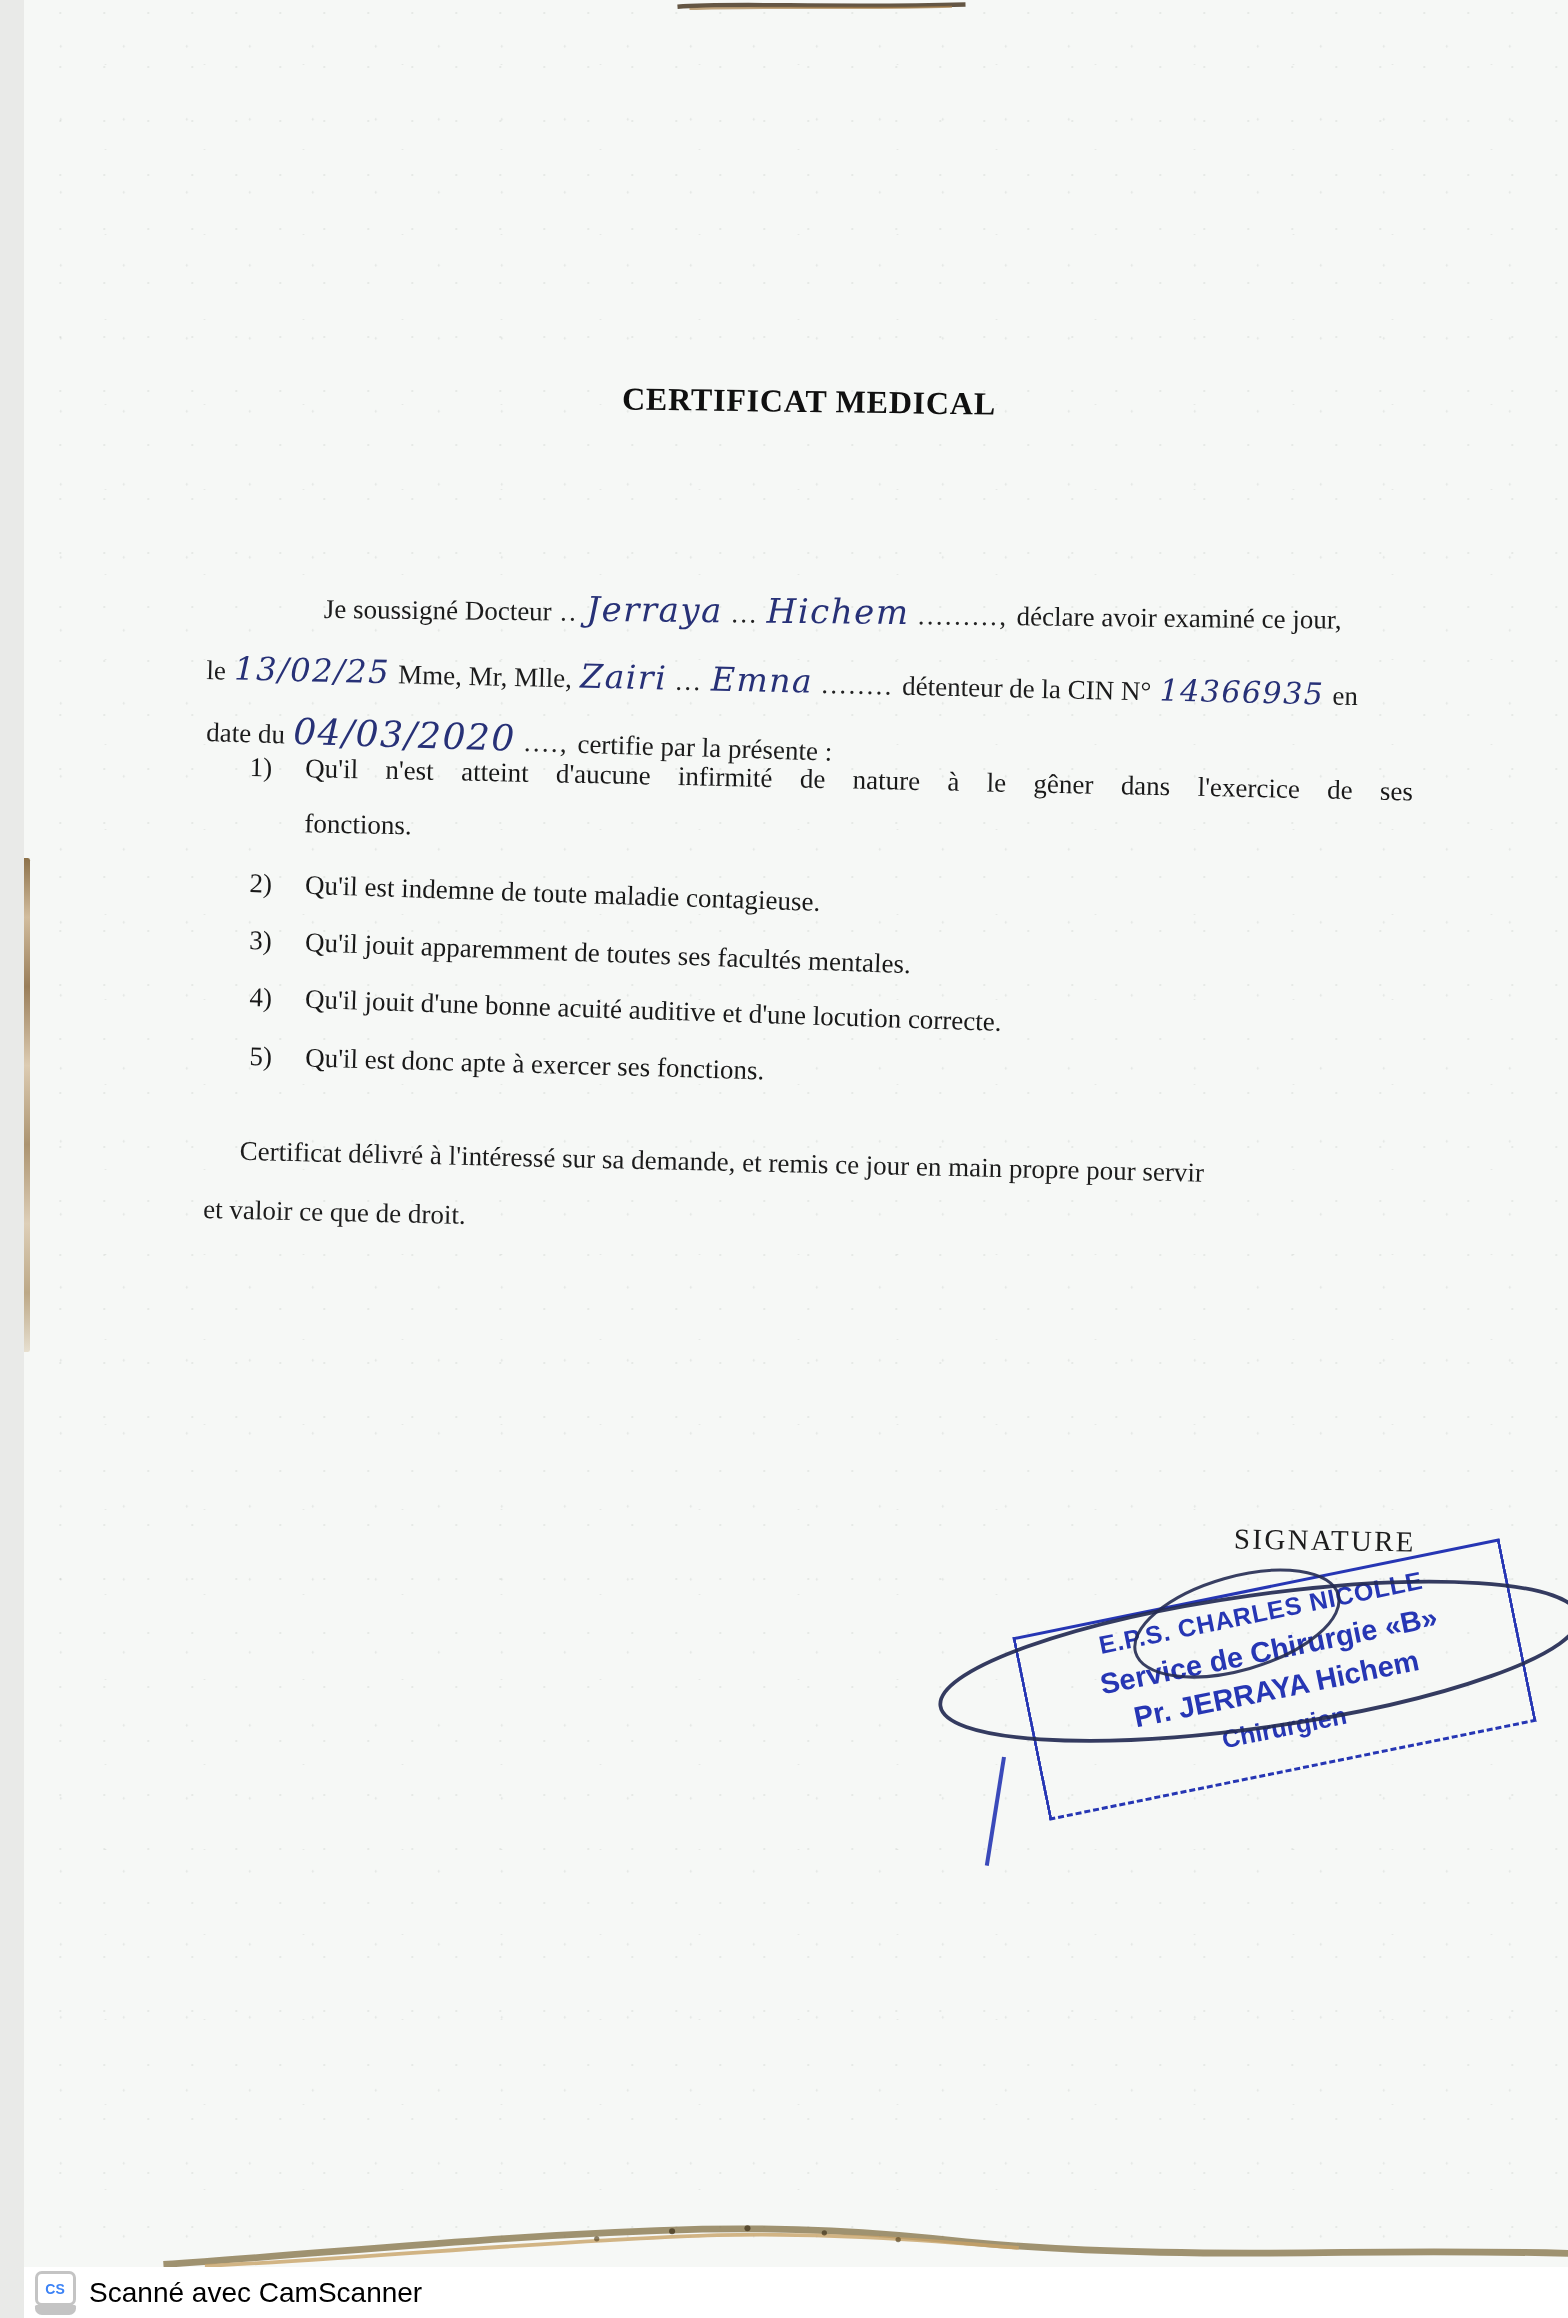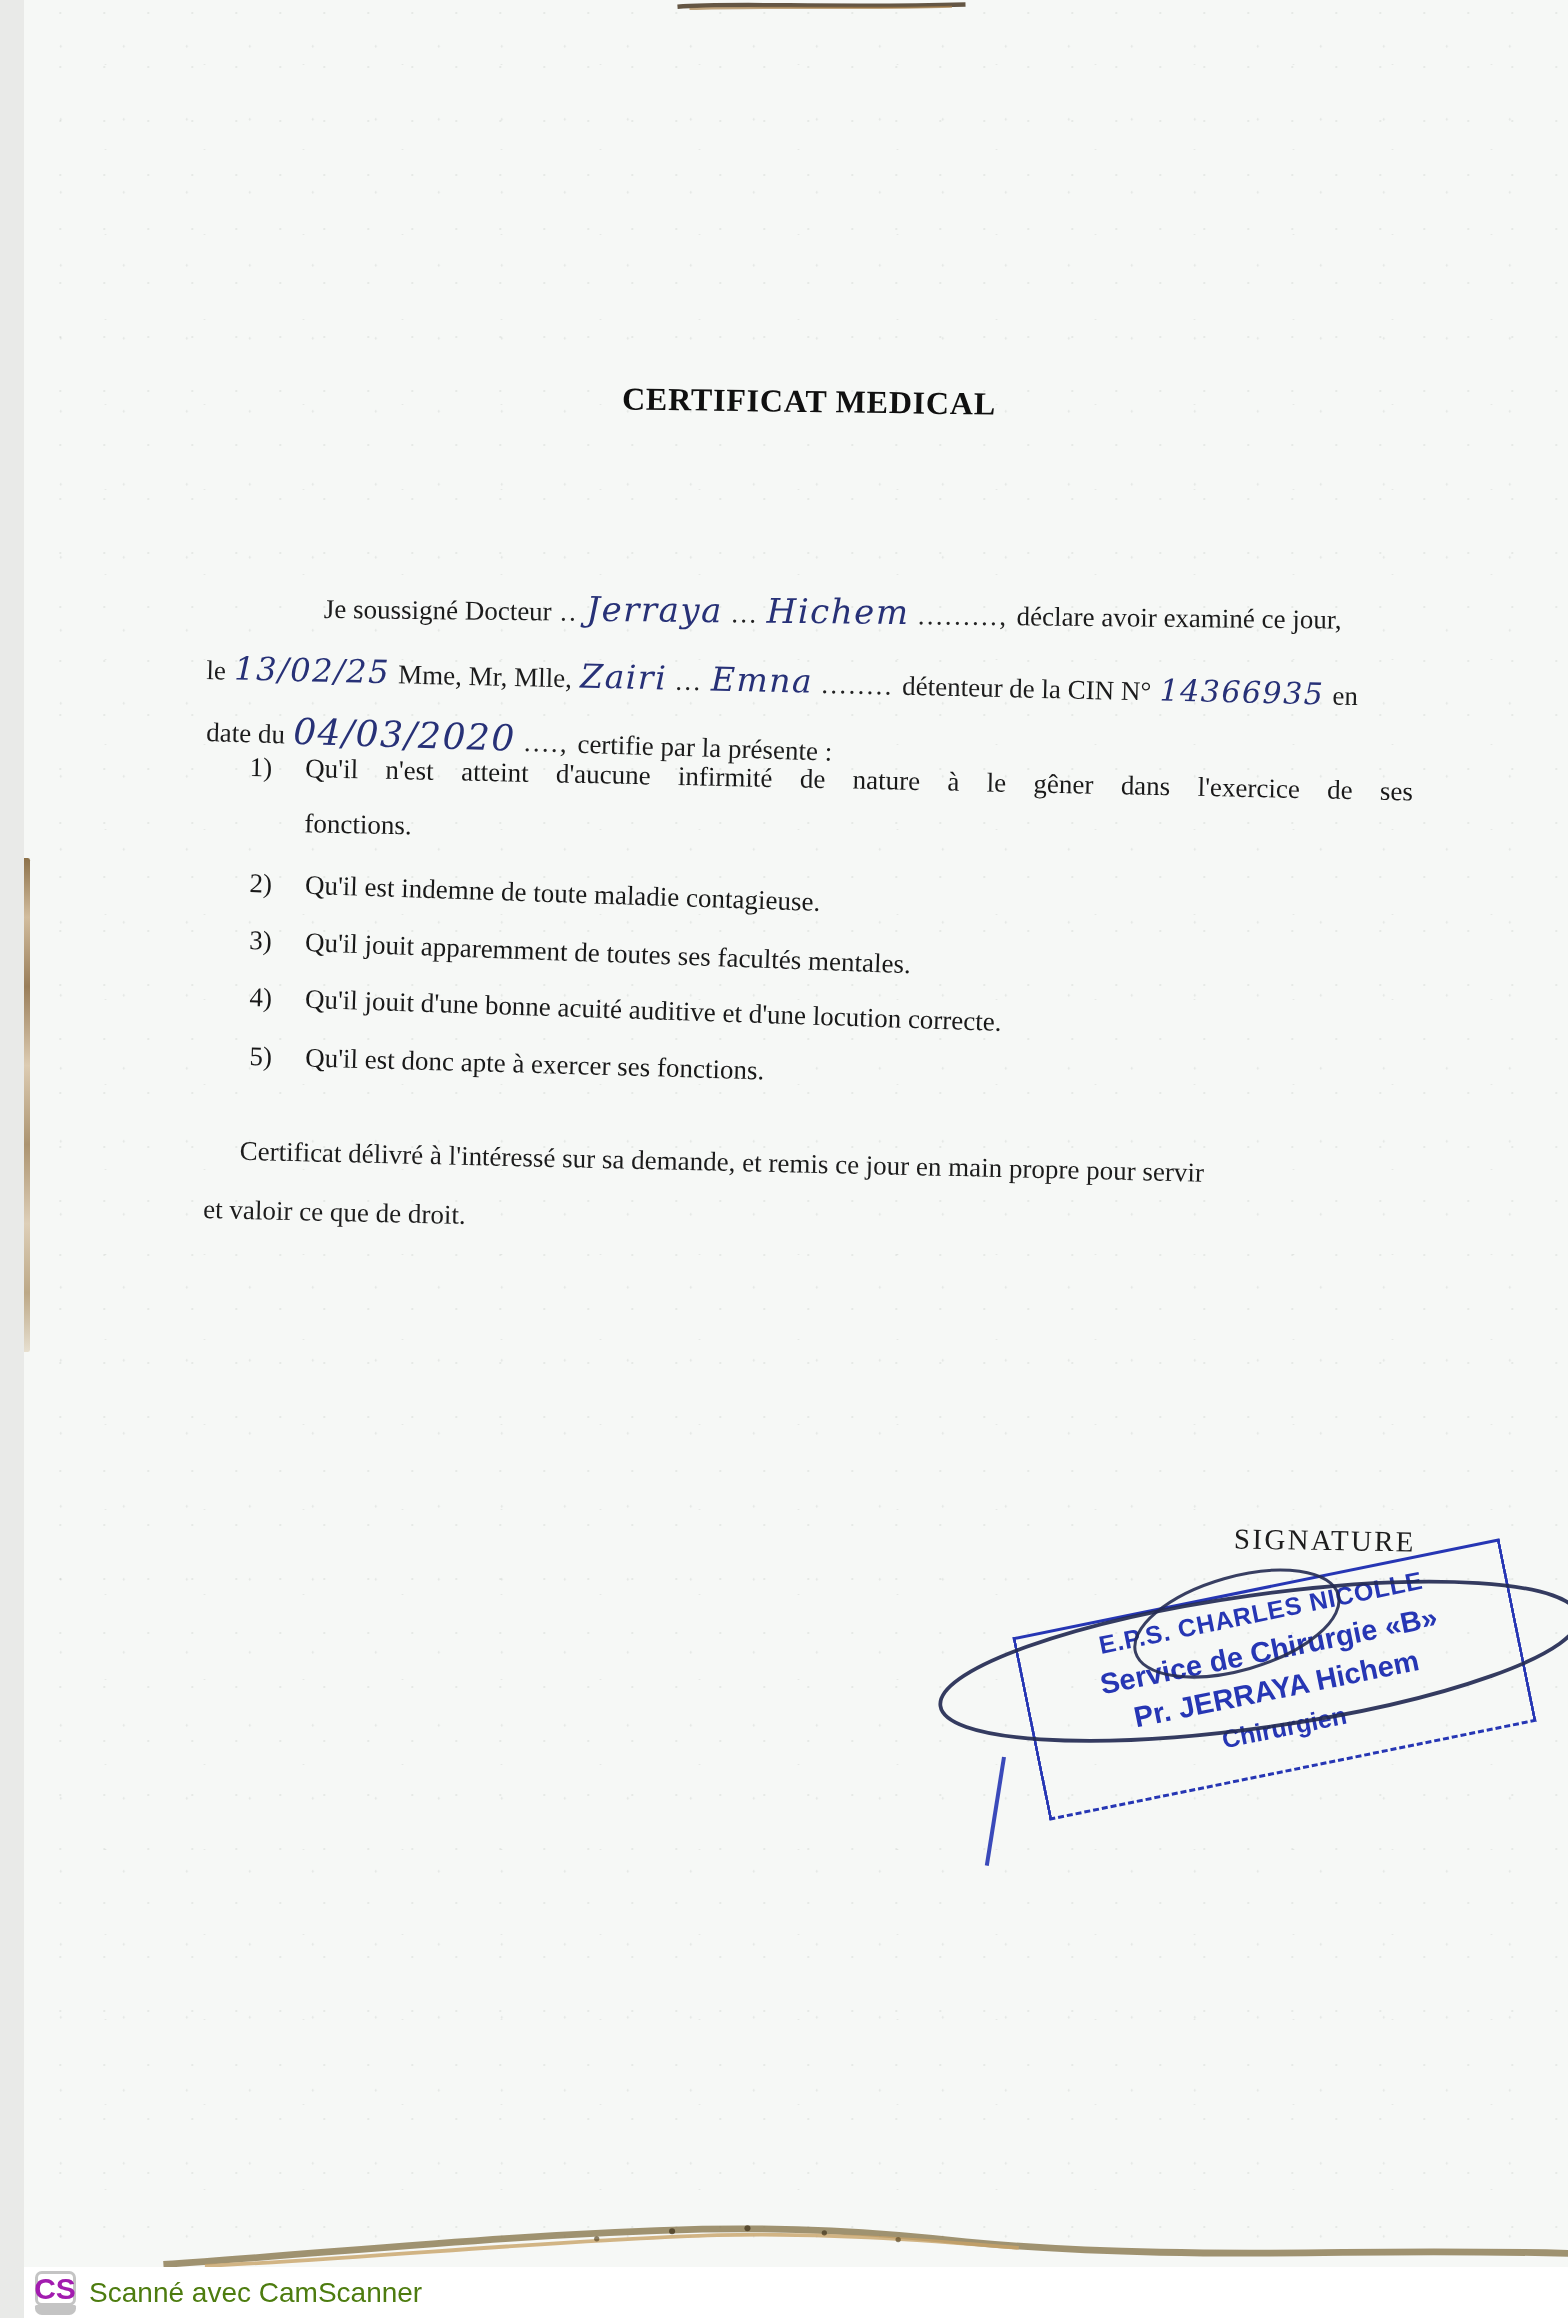--- a/index.html
+++ b/index.html
@@ -88,24 +88,24 @@
                 opacity:.9; }
   .sig-svg { position:absolute; left:889px; top:1537px; }
 
   
   .footer { position:absolute; left:0; top:2267px; width:1569px; height:52px;
             background:#ffffff; display:flex; align-items:center;
             font-family:"Liberation Sans", sans-serif; }
   .cs-logo { margin-left:10.5px; width:41px; flex:0 0 auto; }
   .cs-square { height:29px; border:3.8px solid #c4c4c4; border-radius:6.8px;
                display:flex; align-items:center; justify-content:center;
-               font-weight:bold; font-size:30px; color:#a21caf; letter-spacing:0; }
+               font-weight:bold; font-size:14px; color:#3b82f6; letter-spacing:0; }
   .cs-base { height:9.8px; background:#c4c4c4; border-radius:1.5px 1.5px 6.8px 6.8px;
              margin-top:-0.8px; }
-  .footer-text { margin-left:13.6px; font-size:28px; color:#4d7c0f; }
+  .footer-text { margin-left:13.6px; font-size:28px; color:#000000; }
 </style>
 </head>
 <body>
 
 <div class="page">
 
   <svg class="top-streak" width="295" height="12" viewBox="0 0 392 16">
     <path d="M4,9 C80,3 200,11 388,6" fill="none" stroke="#4a3a24" stroke-width="6" opacity="0.85"></path>
     <path d="M20,12 C120,8 240,13 370,9" fill="none" stroke="#a67f48" stroke-width="3" opacity="0.7"></path>
   </svg>

